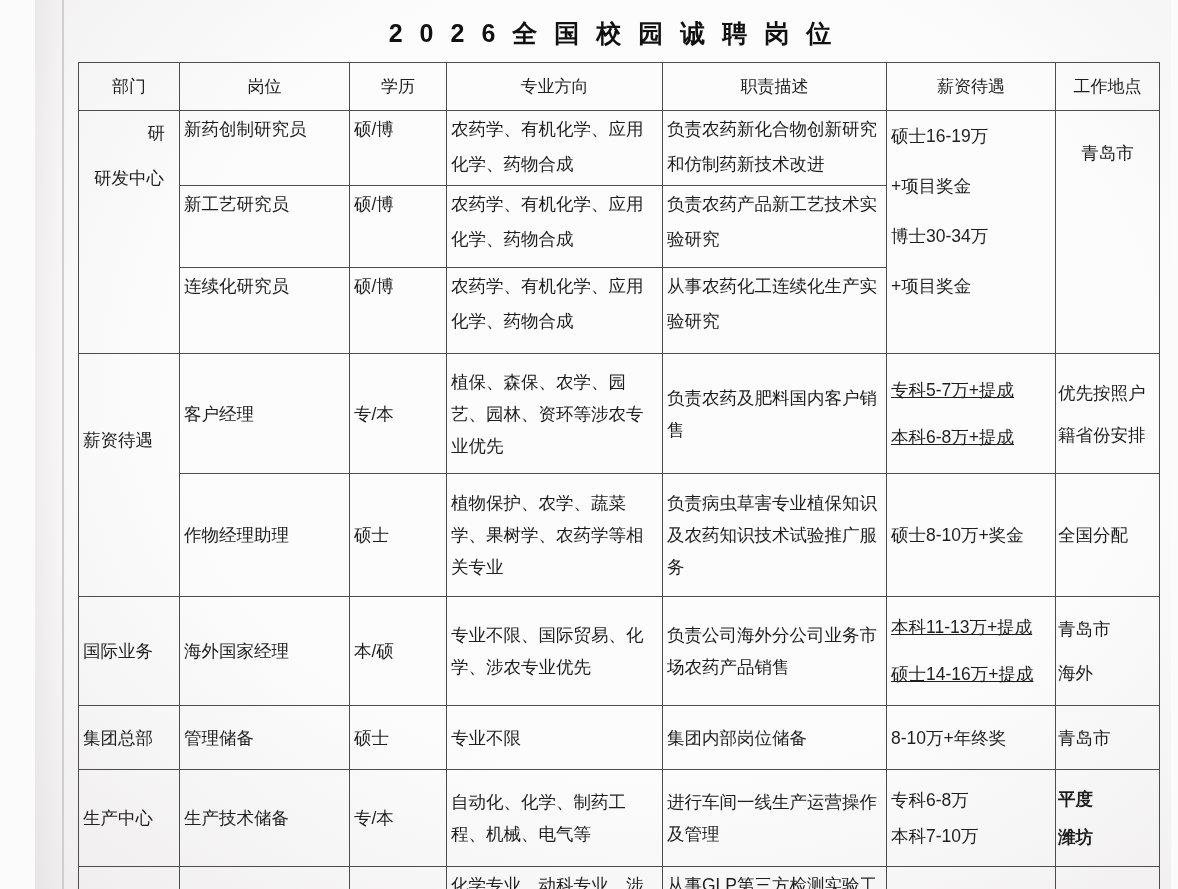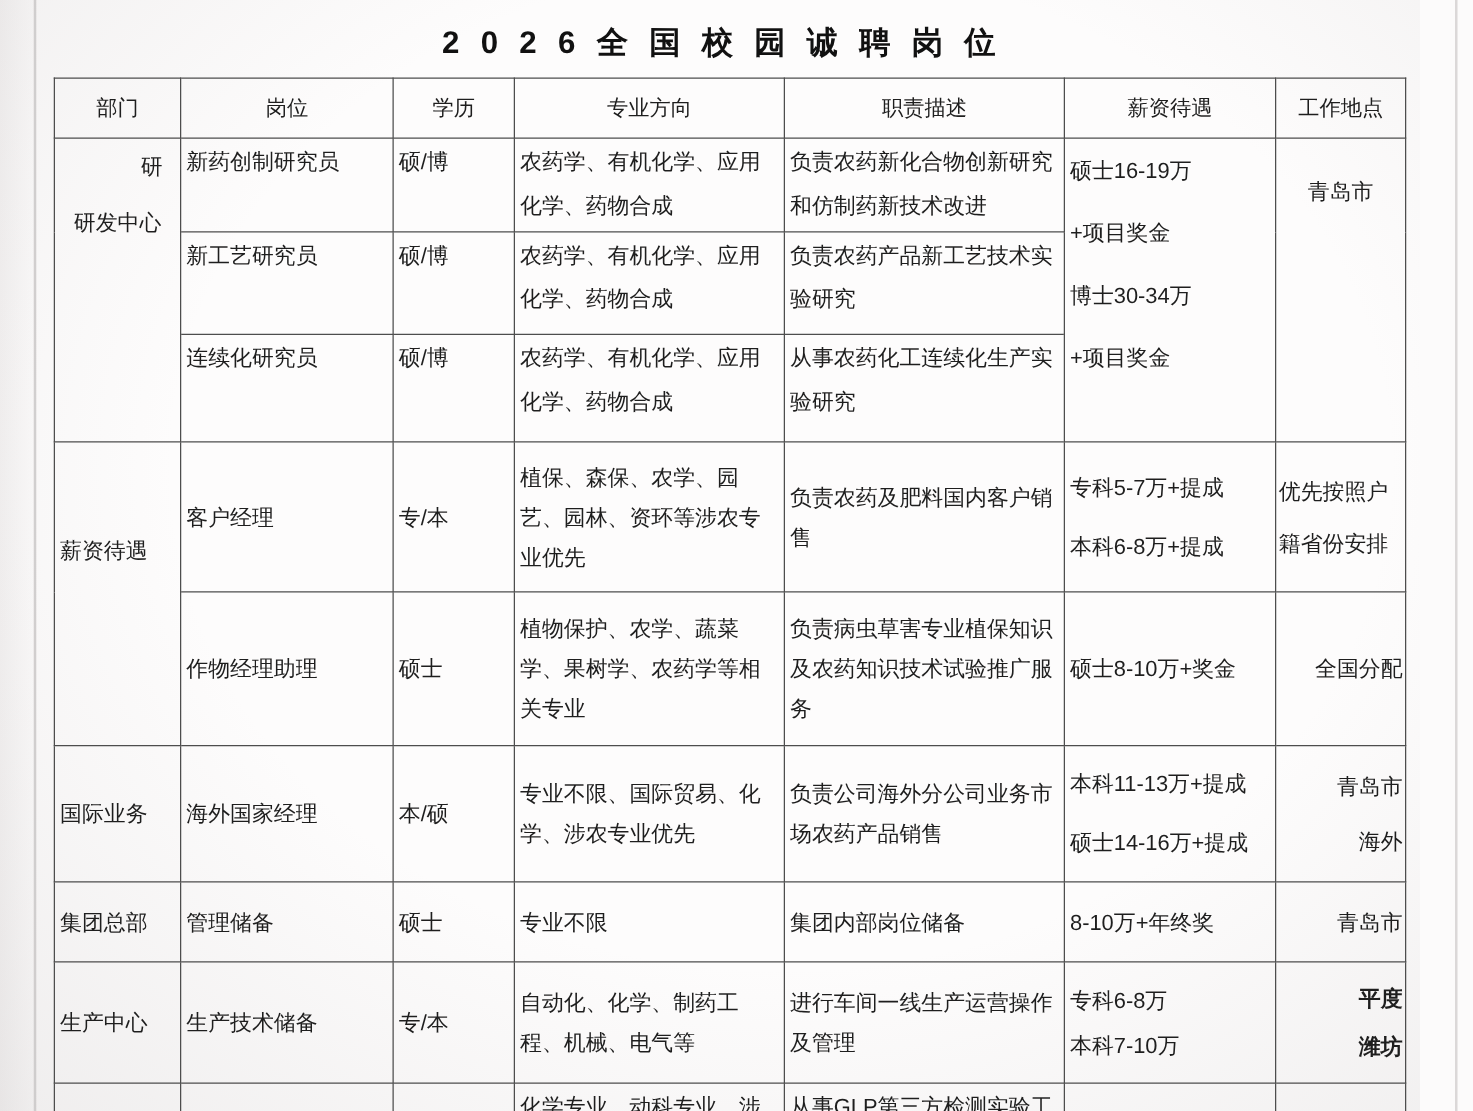--- a/index.html
+++ b/index.html
@@ -8,20 +8,21 @@
     font-family: "Liberation Sans", "DejaVu Sans", sans-serif;
     color:#1e1e1e;
     background:#fcfbfb;
     overflow:hidden;
   }
   .page {
     position:relative; width:1136px; height:889px;
     background:
       radial-gradient(ellipse at 55% 42%, rgba(255,255,255,0) 55%, rgba(190,186,186,0.22) 100%),
       linear-gradient(90deg, #f3f1f1 0px, #fdfcfc 30px, #fdfcfc 1150px, #f4f2f2 1178px);
+    margin-left: 35px;
   }
   .edge-line-left {
     position:absolute; left:27px; top:0; width:2px; height:889px;
     background:#c7c4c4; opacity:.8;
   }
   .edge-line-right {
     position:absolute; left:1164px; top:0; width:2px; height:889px;
     background:#d2cfcf; opacity:.8;
   }
   .title {
@@ -49,23 +50,23 @@
   }
   td.hd { text-align:center; font-size:17px; line-height:20px; }
   
   td.vt { vertical-align:top; padding-top:1px; line-height:35px; }
   td.dept-split { vertical-align:top; padding-top:5px; line-height:35px; }
   .dept-l1 { text-align:right; padding-right:10px; }
   .dept-l2 { text-align:center; margin-top:10px; }
   td.dept-mid { vertical-align:top; padding-top:70px; }
   td.sal-merged { vertical-align:top; padding-top:0; }
   .sal-line  { line-height:50px; white-space:nowrap; }
-  .sal-line-md { line-height:47px; white-space:nowrap; }
+  .sal-line-md { line-height:47px; white-space:nowrap;text-decoration:underline; }
   .sal-line-sm { line-height:36px; white-space:nowrap; }
-  td.loc { text-align:right; padding:10px 2px; }
+  td.loc { text-align:left; padding:10px 2px; }
   td.loc-top { vertical-align:top; padding-top:26px; text-align:center; }
   .loc-line { line-height:44px; }
   .loc-line-sm { line-height:38px;font-weight:bold; }
   td.loc-wrap { text-align:left; line-height:42px; padding:0 2px;font-family:Liberation Serif, serif; }
 </style>
 </head>
 <body>
 
 <div class="page">
   <div class="edge-line-left"></div>

